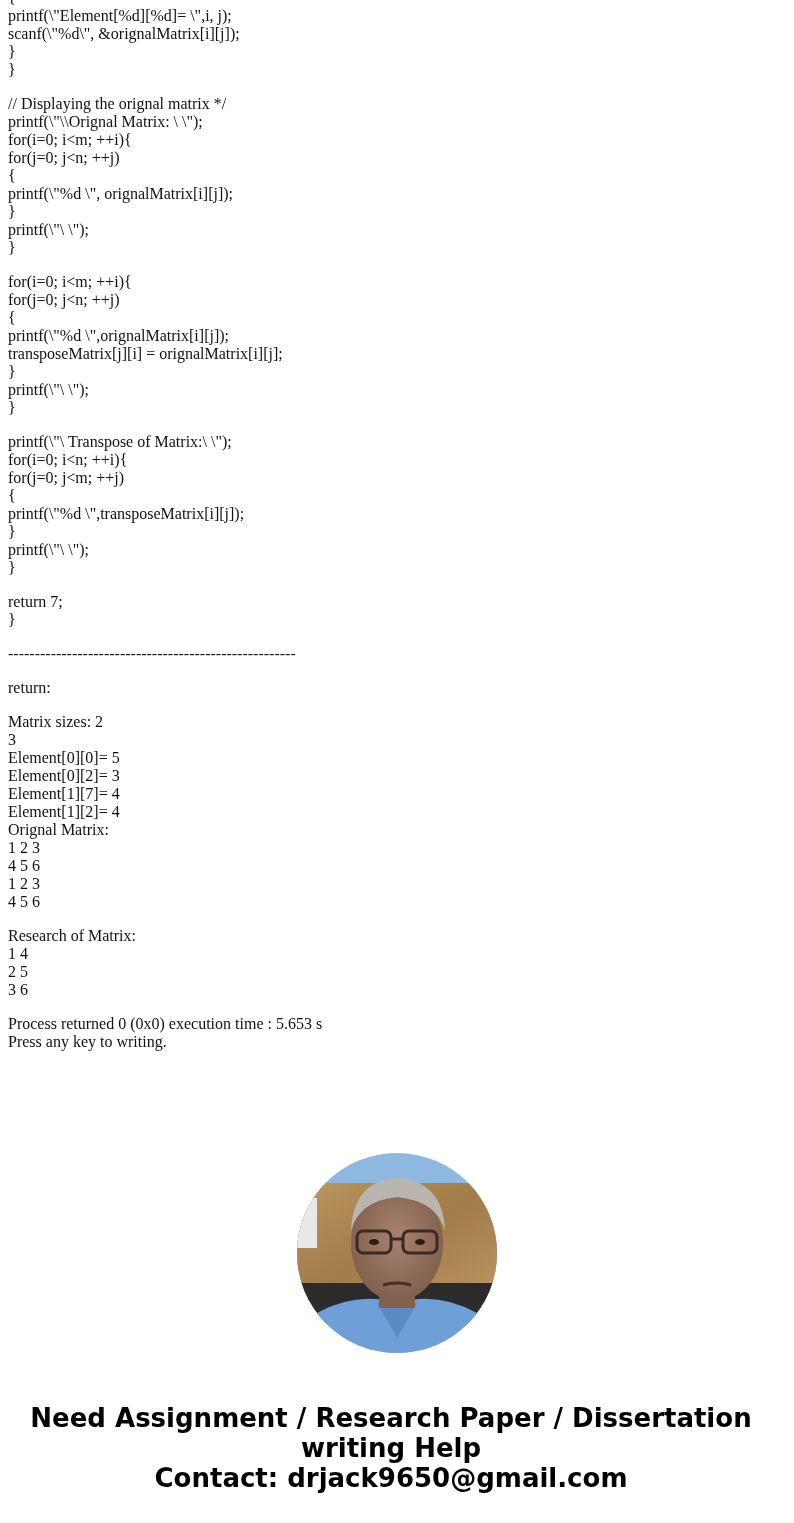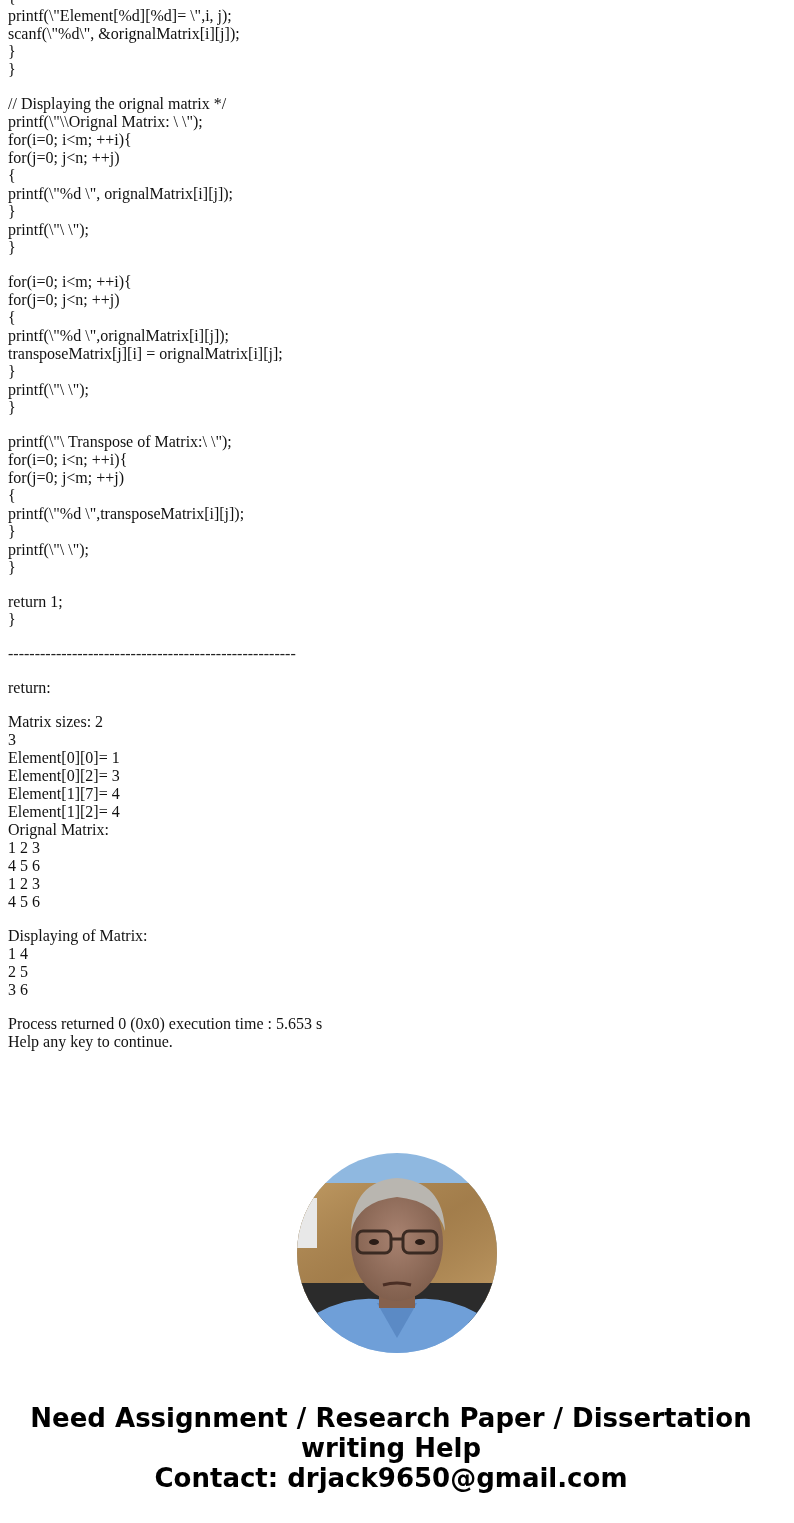--- a/index.html
+++ b/index.html
@@ -103,62 +103,62 @@
     <div class="line">{</div>
     <div class="line">printf(\"%d \",transposeMatrix[i][j]);</div>
     <div class="line">}</div>
     <div class="line">printf(\"\ \");</div>
     <div class="line">}</div>
   </div>
 
   <div class="blank"></div>
 
   <div>
-    <div class="line">return 1;</div>
+    <div class="line">return 7;</div>
     <div class="line">}</div>
   </div>
 
   <div class="blank"></div>
 
   <div class="sep">------------------------------------------------------</div>
 
   <div class="blank"></div>
 
   <div class="line">return:</div>
 
   <div class="blank"></div>
 
   <div>
     <div class="line">Matrix sizes: 2</div>
     <div class="line">3</div>
-    <div class="line">Element[0][0]= 1</div>
+    <div class="line">Element[0][0]= 5</div>
     <div class="line">Element[0][2]= 3</div>
     <div class="line">Element[1][7]= 4</div>
     <div class="line">Element[1][2]= 4</div>
     <div class="line">Orignal Matrix:</div>
     <div class="line">1 2 3</div>
     <div class="line">4 5 6</div>
     <div class="line">1 2 3</div>
     <div class="line">4 5 6</div>
   </div>
 
   <div class="blank"></div>
 
   <div>
-    <div class="line">Displaying of Matrix:</div>
+    <div class="line">Research of Matrix:</div>
     <div class="line">1 4</div>
     <div class="line">2 5</div>
     <div class="line">3 6</div>
   </div>
 
   <div class="blank"></div>
 
   <div>
     <div class="line">Process returned 0 (0x0) execution time : 5.653 s</div>
-    <div class="line">Help any key to continue.</div>
+    <div class="line">Press any key to writing.</div>
   </div>
 </div>
 
 <div class="avatar-wrap">
   <svg width="200" height="200" viewBox="0 0 200 200" xmlns="http://www.w3.org/2000/svg">
 
     <rect x="0" y="0" width="200" height="200" fill="#8fb8e0"></rect>
 
     <rect x="0" y="30" width="200" height="120" fill="#b08a55"></rect>
     <rect x="0" y="30" width="200" height="120" fill="url(#wallgrad)"></rect>

